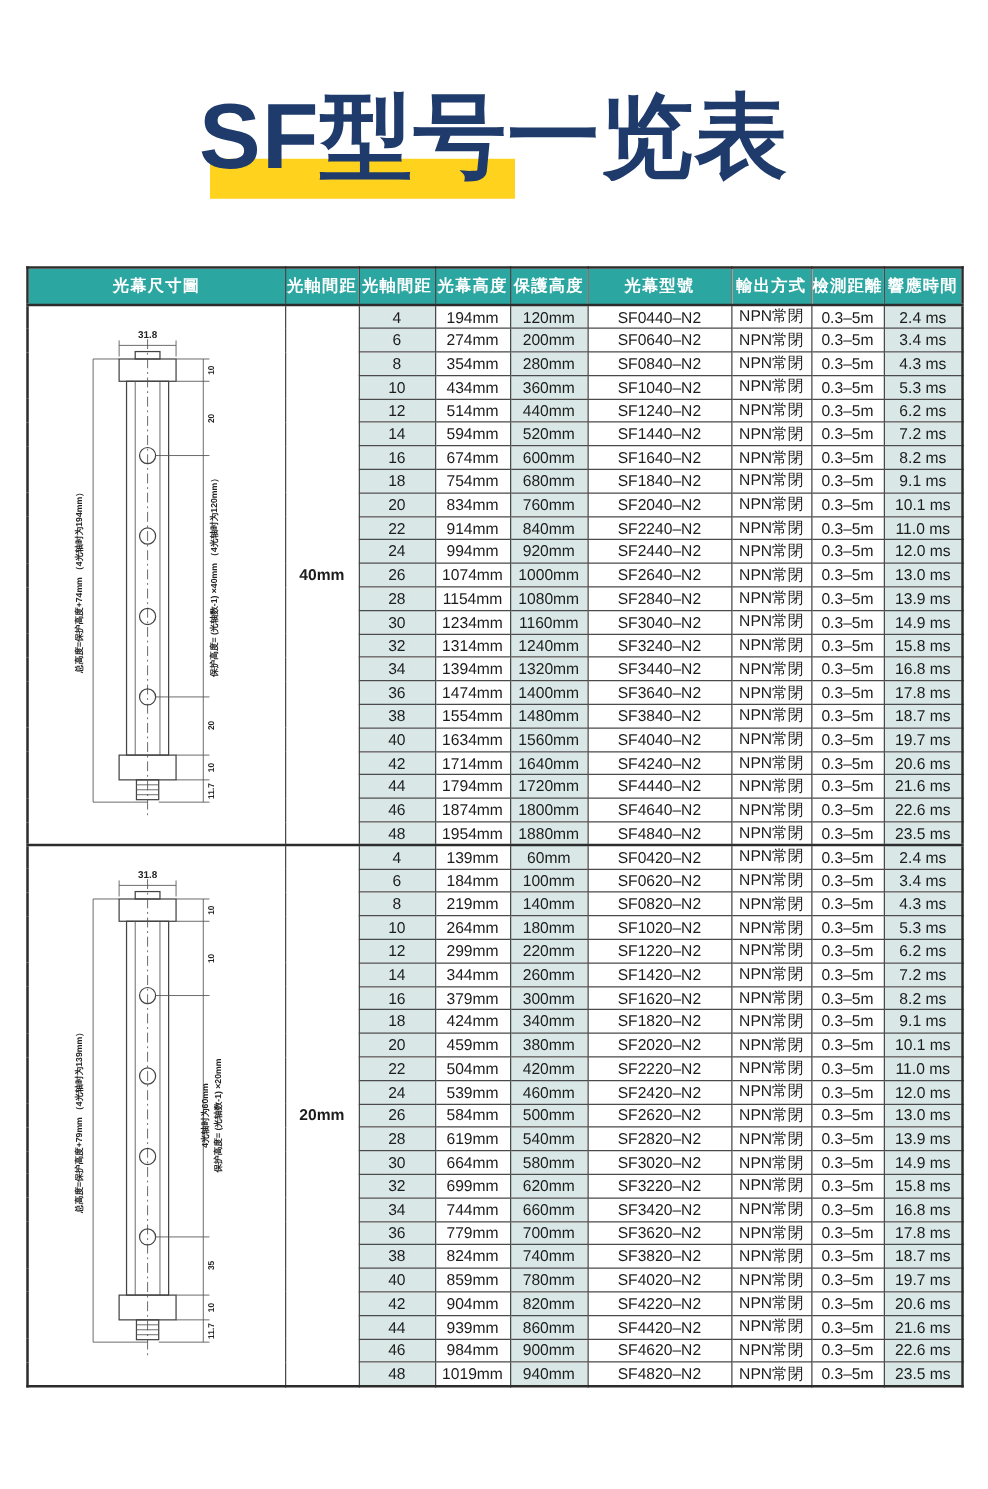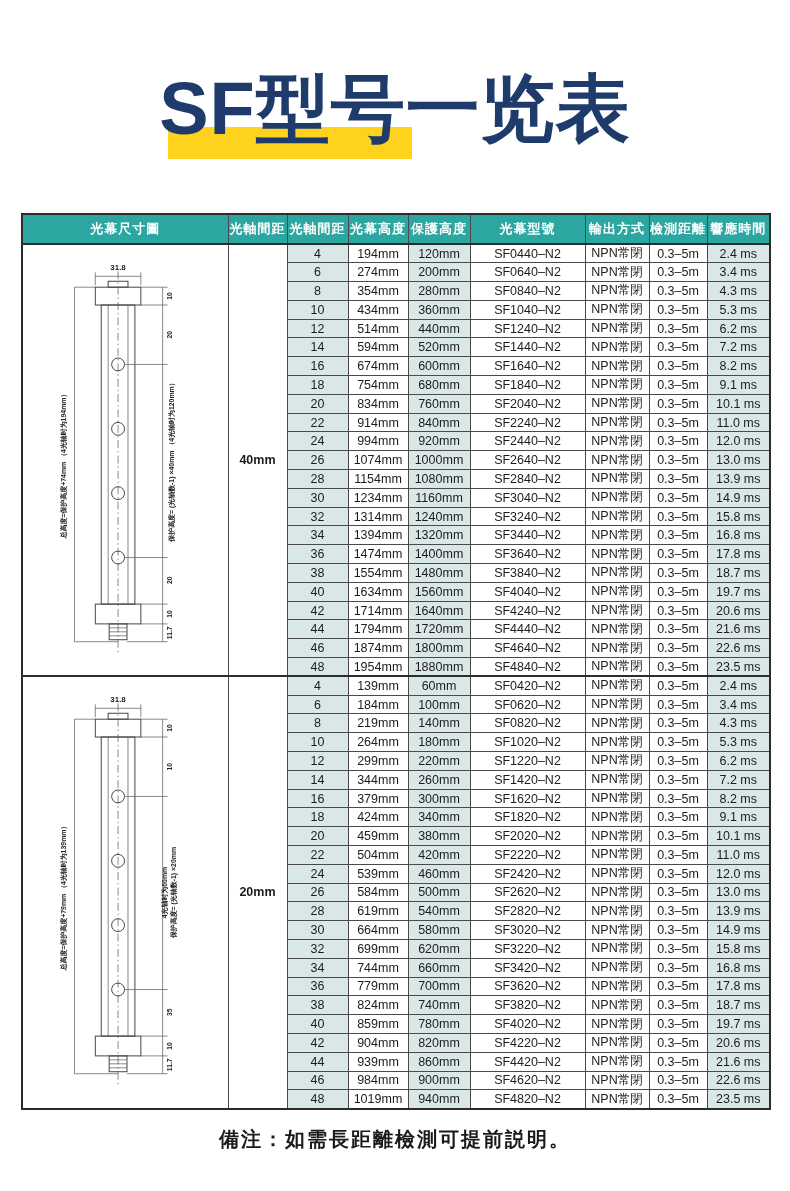--- a/index.html
+++ b/index.html
@@ -586,15 +586,14 @@
           <td>1019mm</td>
           <td class="tint">940mm</td>
           <td>SF4820–N2</td>
           <td>NPN常閉</td>
           <td>0.3–5m</td>
           <td class="tint">23.5 ms</td>
         </tr>
       </tbody>
   </table>
 
-  <div class="note">備注：如需長距離檢測可提前説明。</div>
 
 </div>
 
 </body></html>

